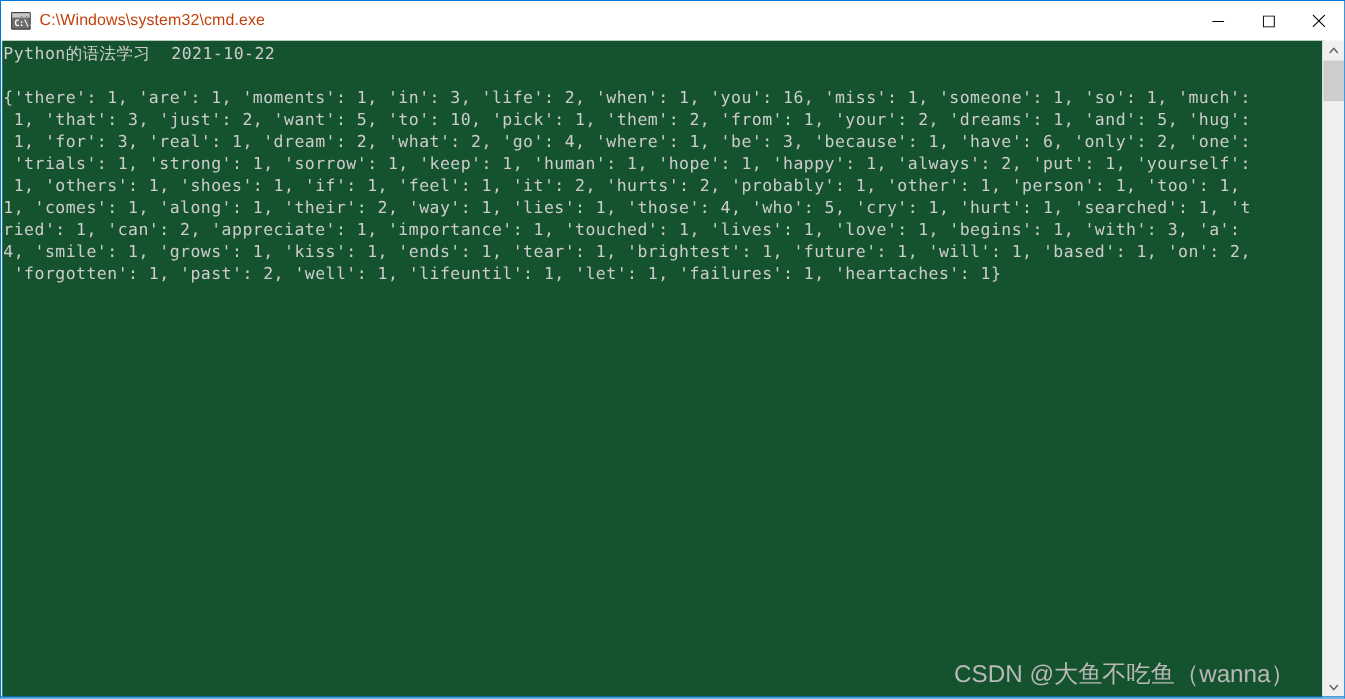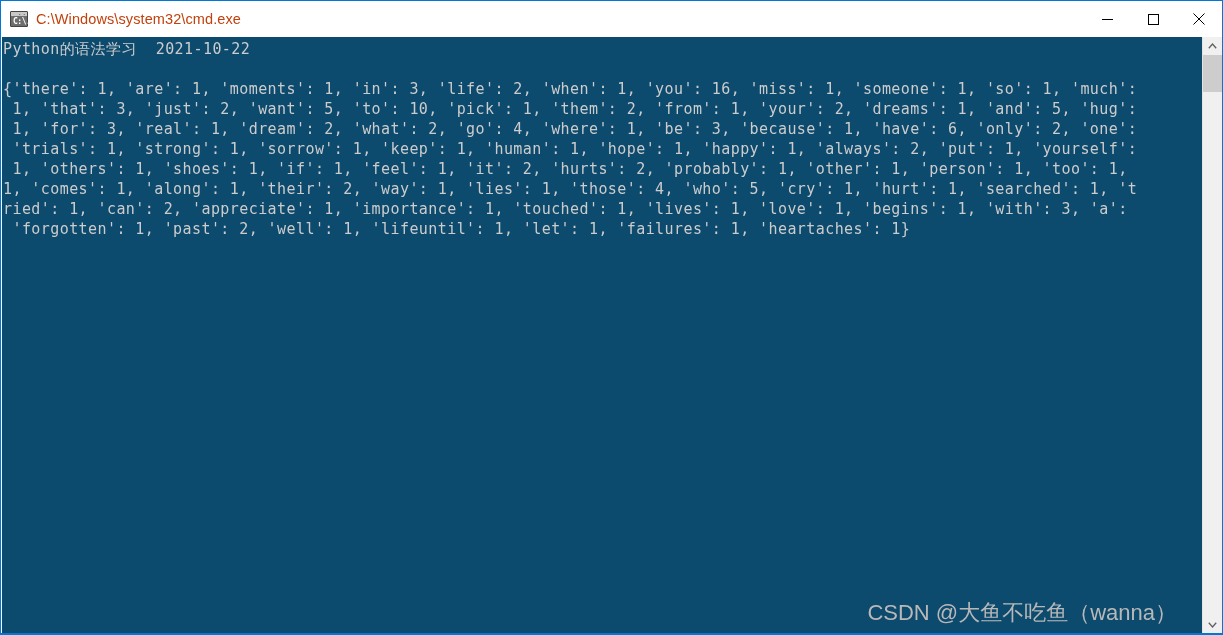--- a/index.html
+++ b/index.html
@@ -100,21 +100,21 @@
   }
   .win-btn svg { display: block; }
 
   
   .console {
     position: absolute;
     top: 36px;
     left: 1px;
     width: 1202px;
     height: 597px;
-    background: #0c4a6e;
+    background: #14532d;
     overflow: hidden;
   }
   .console-inner {
     position: relative;
     padding: 2px 0 0 1px;
   }
   .line {
     font-family: "DejaVu Sans Mono", "Liberation Mono", monospace;
     font-size: 15px;
     line-height: 20px;
@@ -221,20 +221,21 @@
     <div class="console-inner">
       <div class="line">Python的语法学习  2021-10-22</div>
       <div class="line blank"></div>
       <div class="line">{'there': 1, 'are': 1, 'moments': 1, 'in': 3, 'life': 2, 'when': 1, 'you': 16, 'miss': 1, 'someone': 1, 'so': 1, 'much':</div>
       <div class="line"> 1, 'that': 3, 'just': 2, 'want': 5, 'to': 10, 'pick': 1, 'them': 2, 'from': 1, 'your': 2, 'dreams': 1, 'and': 5, 'hug':</div>
       <div class="line"> 1, 'for': 3, 'real': 1, 'dream': 2, 'what': 2, 'go': 4, 'where': 1, 'be': 3, 'because': 1, 'have': 6, 'only': 2, 'one':</div>
       <div class="line"> 'trials': 1, 'strong': 1, 'sorrow': 1, 'keep': 1, 'human': 1, 'hope': 1, 'happy': 1, 'always': 2, 'put': 1, 'yourself':</div>
       <div class="line"> 1, 'others': 1, 'shoes': 1, 'if': 1, 'feel': 1, 'it': 2, 'hurts': 2, 'probably': 1, 'other': 1, 'person': 1, 'too': 1,</div>
       <div class="line">1, 'comes': 1, 'along': 1, 'their': 2, 'way': 1, 'lies': 1, 'those': 4, 'who': 5, 'cry': 1, 'hurt': 1, 'searched': 1, 't</div>
       <div class="line">ried': 1, 'can': 2, 'appreciate': 1, 'importance': 1, 'touched': 1, 'lives': 1, 'love': 1, 'begins': 1, 'with': 3, 'a':</div>
+      <div class="line">4, 'smile': 1, 'grows': 1, 'kiss': 1, 'ends': 1, 'tear': 1, 'brightest': 1, 'future': 1, 'will': 1, 'based': 1, 'on': 2,</div>
       <div class="line"> 'forgotten': 1, 'past': 2, 'well': 1, 'lifeuntil': 1, 'let': 1, 'failures': 1, 'heartaches': 1}</div>
     </div>
     <div class="watermark">CSDN @大鱼不吃鱼（wanna）</div>
   </div>
 
   <div class="scrollbar">
     <div class="sb-arrow up">
       <svg width="9" height="6" viewBox="0 0 9 6">
         <polyline points="0.8,5.2 4.5,1 8.2,5.2" fill="none" stroke="#606060" stroke-width="1.3"></polyline>
       </svg>

